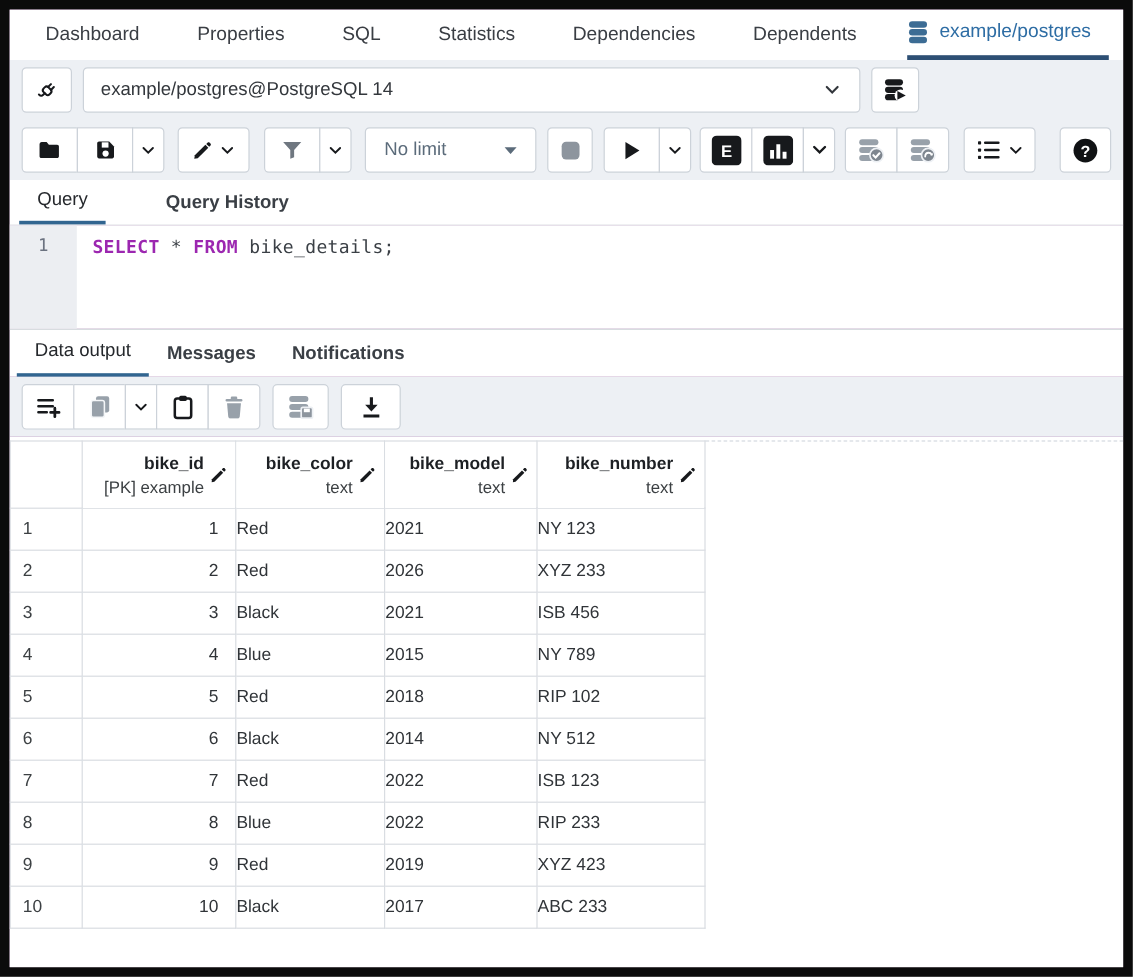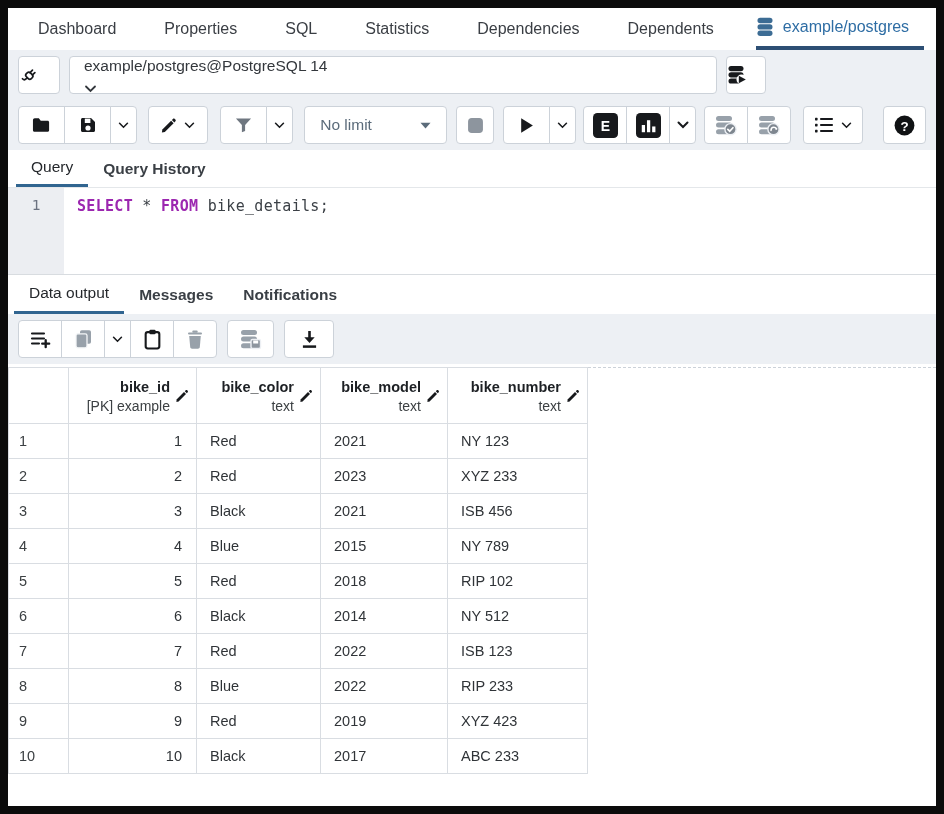--- a/index.html
+++ b/index.html
@@ -19,21 +19,21 @@
   .mtab { display: flex; align-items: center; font-size: 16px; color: #3a3e44;
           margin-right: 48px; cursor: default; }
   .mtab-active { display: flex; align-items: center; gap: 9px; margin-left: -6px; margin-right: 12px;
                  color: #2e6da4; border-bottom: 4px solid #2d4f74; flex: 1 0 auto; }
   .mtab-active .db-ic { flex: 0 0 auto; }
 
   
   .connrow { height: 50px; background: #edf0f4; display: flex; align-items: center;
              padding: 0 10px; gap: 9px; }
   .cbtn { height: 38px; background: #fff; border: 1px solid #ccd2d9; border-radius: 4px;
-          display: flex; align-items: flex-start; justify-content: center; flex-direction: column; }
+          display: flex; align-items: center; justify-content: center; }
   .plugbtn { width: 42px; }
   .connsel { width: 648px; justify-content: space-between; padding: 0 16px 0 14px;
              font-size: 15.5px; color: #33373c; }
   .dbnewbtn { width: 40px; }
 
   
   .toolbar { height: 50px; background: #edf0f4; display: flex; align-items: center; padding: 0 10px; }
   .grp { display: flex; }
   .btn { height: 38px; min-width: 38px; background: #fff; border: 1px solid #ccd2d9;
          display: flex; align-items: center; justify-content: center; color: #17191c; }
@@ -46,21 +46,21 @@
   .btn.w47 { min-width: 47px; }
   .btn.pair { min-width: 60px; gap: 7px; }
   .btn.dis { color: #98a1aa; }
   .limitsel { width: 155px; height: 38px; background: #fff; border: 1px solid #ccd2d9;
               border-radius: 4px; display: flex; align-items: center; justify-content: space-between;
               padding: 0 15px; font-size: 15.5px; color: #5b6b7a; }
   .sp10 { width: 10px; } .sp8 { width: 8px; } .sp12 { width: 12px; } .sp14 { width: 14px; } .sp22 { width: 22px; }
 
   
   .qtabs { height: 38px; display: flex; align-items: stretch; background: #fff;
-           padding-left: 8px; border-bottom: 1px solid #e4e7ea; }
+           padding-left: 8px; border-bottom: 1px solid #e4e7ea; gap: 35px; }
   .stab { display: flex; align-items: center; padding: 0 15px; font-size: 15.5px; color: #3a3f45; font-weight: bold; }
   .stab.active { color: #25282c; border-bottom: 3px solid #316590; font-weight: 400; }
 
   
   .editor { height: 86px; display: flex; background: #fff; }
   .gutter { width: 56px; background: #eceef2; font-family: "DejaVu Sans Mono", monospace;
             font-size: 14.5px; color: #6b7280; text-align: center; padding-top: 9px; }
   .code { flex: 1; padding: 9px 0 0 13px; font-family: "DejaVu Sans Mono", monospace;
           font-size: 15px; letter-spacing: .3px; color: #3b4046; white-space: pre; }
   .kw { color: #9c27b0; font-weight: bold; }
@@ -77,21 +77,21 @@
   .gridwrap { flex: 1; background: #fff; position: relative; }
   .empty-right { position: absolute; left: 580px; right: 0; top: 3px;
                  border-top: 1px dashed #ccd2d9; height: 0; }
   table.rg { border-collapse: collapse; table-layout: fixed; margin-top: 3px;
              font-size: 14.5px; color: #303438; }
   table.rg th, table.rg td { border: 1px solid #d9dde2; overflow: hidden; white-space: nowrap; }
   .corner { width: 60px; background: #fff; }
   .rn { width: 60px; height: 35px; padding-left: 10px; text-align: left; color: #3c4043;
         font-weight: 400; }
   .c0 { width: 128px; } .c1 { width: 124px; } .c2 { width: 127px; } .c3 { width: 140px; }
-  td.c0, td.c1, td.c2, td.c3 { padding-left: 13px; height: 35px; text-align: left; }
+  td.c0, td.c1, td.c2, td.c3 { height: 35px; text-align: left; }
   td.ar { text-align: right; padding-right: 14px; padding-left: 0; }
   th.colh { height: 56px; position: relative; padding: 7px 26px 6px 0;
             text-align: right; vertical-align: middle; background: #fff; font-weight: 400; }
   .chn { font-weight: bold; font-size: 14.5px; color: #1d2024; line-height: 20px; }
   .cht { font-size: 14px; color: #3c4043; line-height: 19px; }
   .pen { position: absolute; right: 7px; top: 50%; transform: translateY(-50%); color: #17191c; }
 
   svg { display: block; }
 </style>
 </head>
@@ -477,21 +477,21 @@
             <td class="rn">1</td>
             <td class="c0 ar">1</td>
             <td class="c1">Red</td>
             <td class="c2">2021</td>
             <td class="c3">NY 123</td>
           </tr>
           <tr>
             <td class="rn">2</td>
             <td class="c0 ar">2</td>
             <td class="c1">Red</td>
-            <td class="c2">2023</td>
+            <td class="c2">2026</td>
             <td class="c3">XYZ 233</td>
           </tr>
           <tr>
             <td class="rn">3</td>
             <td class="c0 ar">3</td>
             <td class="c1">Black</td>
             <td class="c2">2021</td>
             <td class="c3">ISB 456</td>
           </tr>
           <tr>

